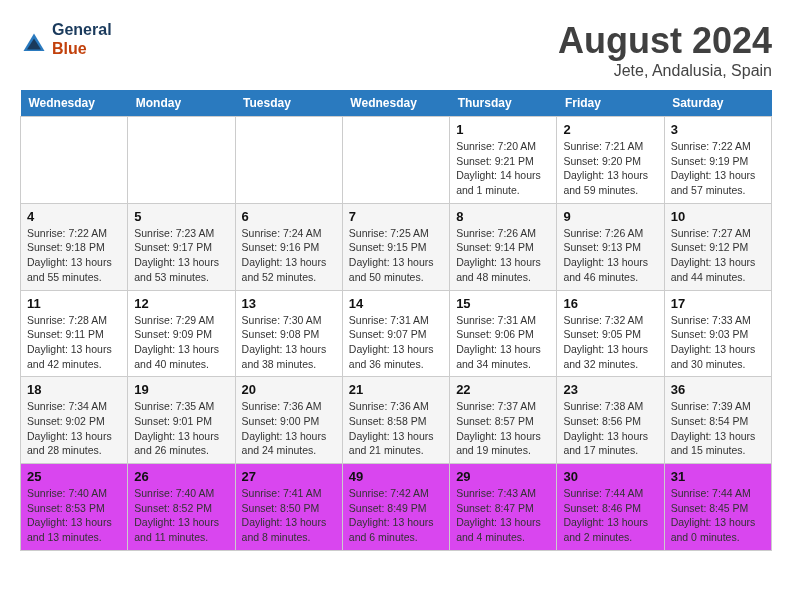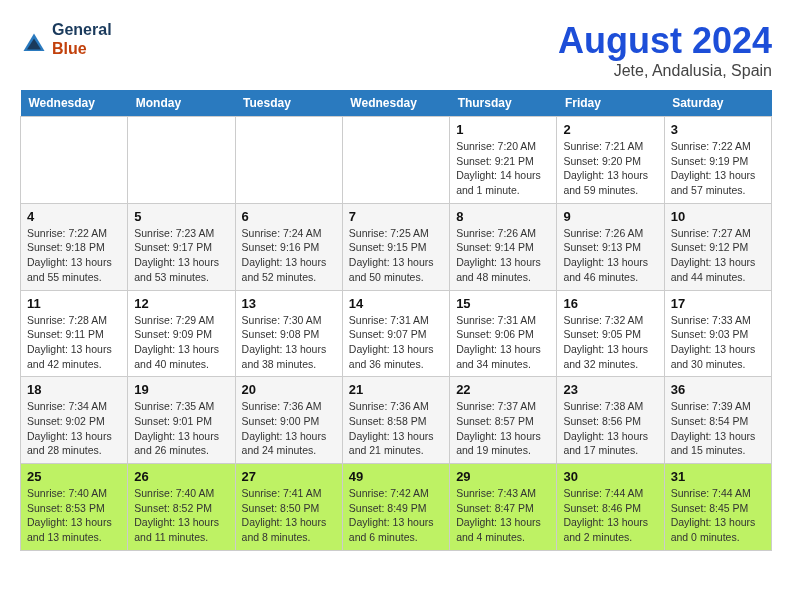--- a/index.html
+++ b/index.html
@@ -24,21 +24,21 @@
     .logo-icon {
       width: 28px;
       height: 28px;
     }
     .title-area {
       text-align: right;
     }
     .main-title {
       font-size: 36px;
       font-weight: bold;
-      color: #1d4ed8;
+      color: #404040;
     }
     .subtitle {
       font-size: 16px;
       color: #444;
     }
     table {
       width: 100%;
       border-collapse: collapse;
       font-size: 11px;
     }
@@ -74,21 +74,21 @@
       line-height: 1.4;
     }
     .empty-cell {
       background: #fff;
     }
     
     .row-1 td { background: #fff; }
     .row-2 td { background: #f0f0f0; }
     .row-3 td { background: #fff; }
     .row-4 td { background: #f0f0f0; }
-    .row-5 td { background: #bef264; }
+    .row-5 td { background: #d946ef; }
   </style>
 </head>
 <body>
 
 <div class="header-area">
   <div class="logo">
     <svg class="logo-icon" viewBox="0 0 40 40" xmlns="http://www.w3.org/2000/svg">
       <polygon points="20,5 35,30 5,30" fill="#2a7abf"></polygon>
       <polygon points="20,12 30,28 10,28" fill="#1a3a5c"></polygon>
     </svg>

